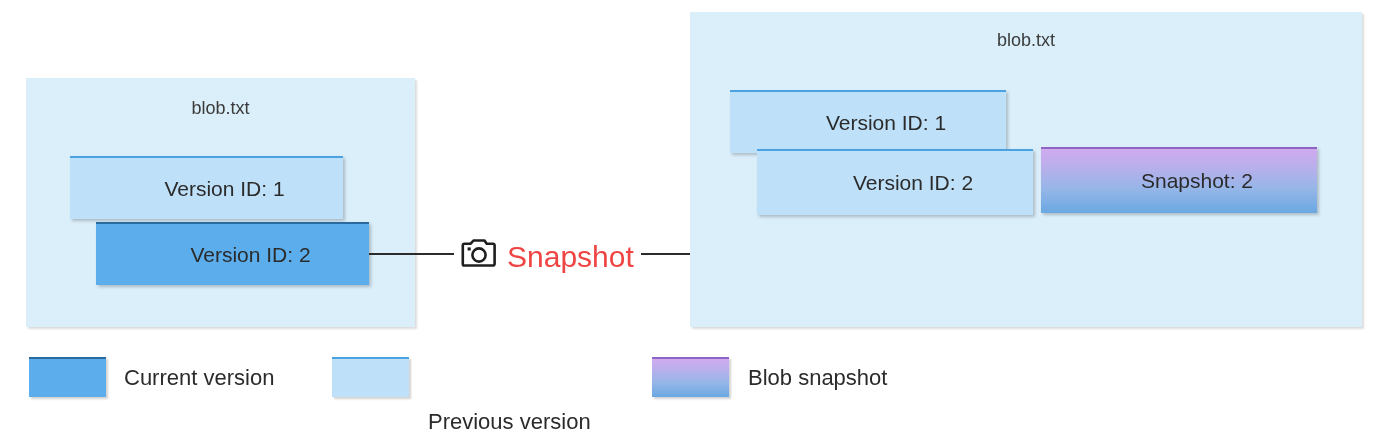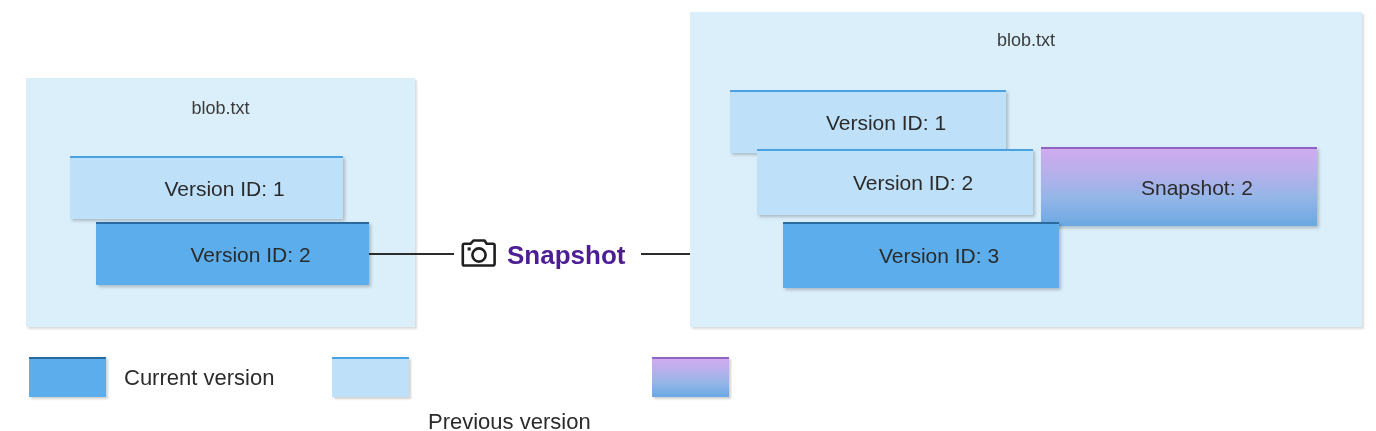--- a/index.html
+++ b/index.html
@@ -72,21 +72,21 @@
   }
 
   
   #left-v1 { left: 70px;  top: 156px; width: 273px; height: 63px; }
   #left-v2 { left: 96px;  top: 222px; width: 273px; height: 63px; }
 
   
   #right-v1 { left: 730px; top: 90px;  width: 276px; height: 63px; }
   #right-v2 { left: 757px; top: 149px; width: 276px; height: 66px; }
   #right-v3 { left: 783px; top: 222px; width: 276px; height: 66px; }
-  #right-snap { left: 1041px; top: 147px; width: 276px; height: 79px; justify-content: center; }
+  #right-snap { left: 1041px; top: 147px; width: 276px; height: 66px; justify-content: center; }
 
   
   .conn-line {
     position: absolute;
     background: #2b2b2b;
     height: 2px;
   }
   #conn-left  { left: 369px; top: 253px; width: 85px; }
   #conn-right { left: 641px; top: 253px; width: 135px; }
 
@@ -106,23 +106,23 @@
     left: 461px;
     top: 236px;
     width: 36px;
     height: 34px;
   }
 
   .snapshot-label {
     position: absolute;
     left: 507px;
     top: 240px;
-    font-size: 26px;
-    font-weight: bold;
-    color: #4c1d95;
+    font-size: 30px;
+    font-weight: normal;
+    color: #ef4444;
     white-space: nowrap;
   }
 
   
   .legend-swatch {
     position: absolute;
     top: 357px;
     width: 77px;
     height: 40px;
     box-sizing: border-box;
@@ -190,25 +190,23 @@
   </div>
 
   <div class="vbox snapshot" id="right-snap">
     <span class="vlabel">Snapshot: 2</span>
   </div>
 
   <div class="vbox previous" id="right-v2">
     <span class="vlabel">Version ID: 2</span>
   </div>
 
-  <div class="vbox current" id="right-v3">
-    <span class="vlabel">Version ID: 3</span>
-  </div>
 
   <div class="legend-swatch current" id="sw-current"></div>
   <div class="legend-label" id="lb-current">Current version</div>
 
   <div class="legend-swatch previous" id="sw-previous"></div>
   <div class="legend-label" id="lb-previous">Previous version</div>
 
   <div class="legend-swatch snapshot" id="sw-snapshot"></div>
+  <div class="legend-label" id="lb-snapshot">Blob snapshot</div>
 
 </div>
 
 </body></html>

